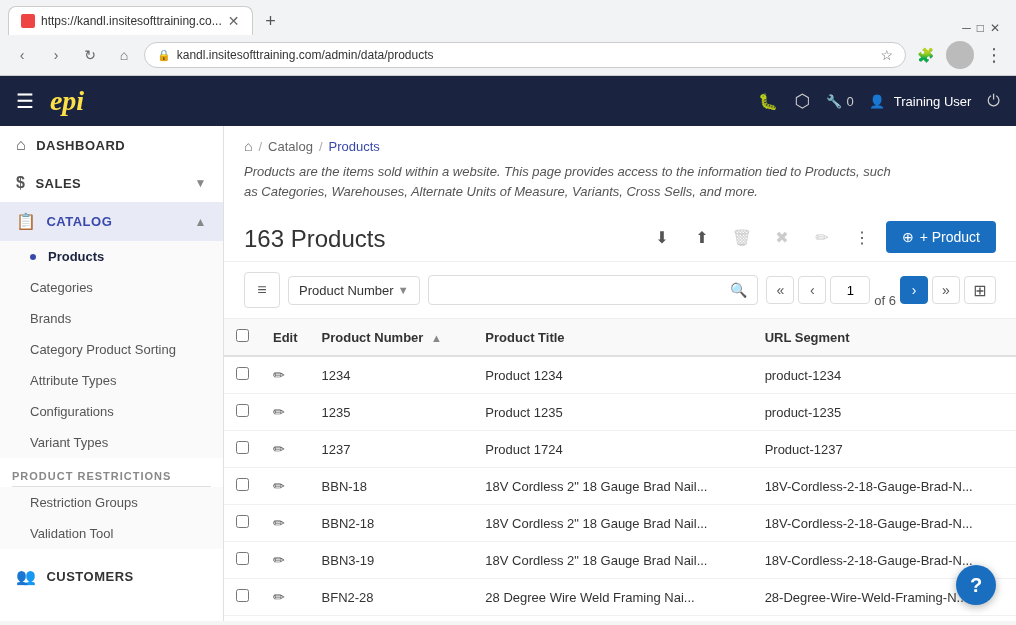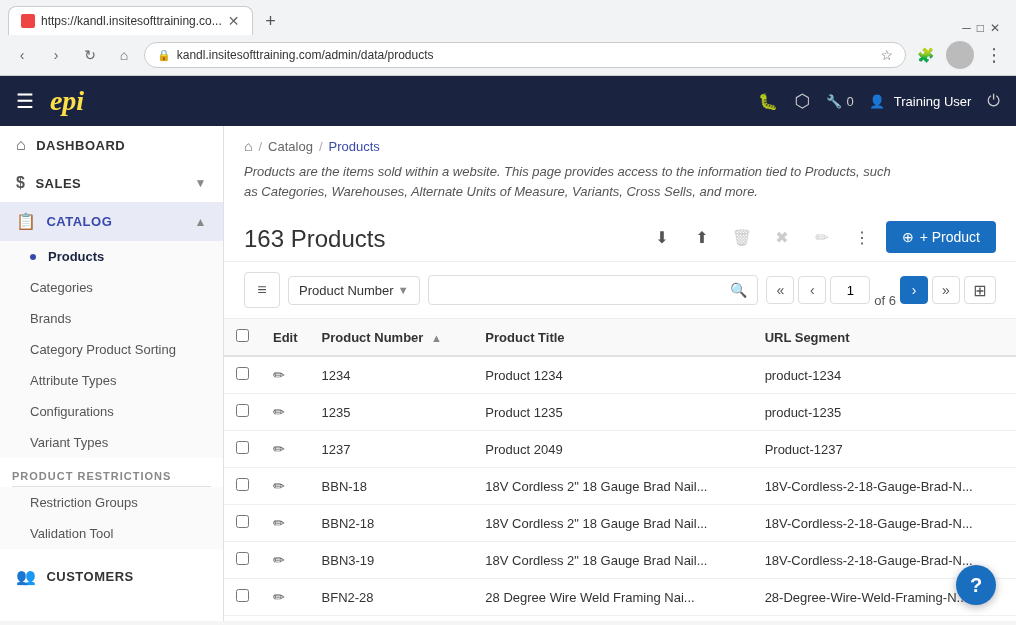--- a/index.html
+++ b/index.html
@@ -316,21 +316,21 @@
       <td class="url-segment">product-1235</td>
     </tr>
               <tr>
       <td class="checkbox-col">
         <input type="checkbox" style="">
       </td>
       <td class="edit-col">
         <span class="edit-pencil">✏</span>
       </td>
       <td>1237</td>
-      <td>Product 2049</td>
+      <td>Product 1724</td>
       <td class="url-segment">Product-1237</td>
     </tr>
               <tr>
       <td class="checkbox-col">
         <input type="checkbox" style="">
       </td>
       <td class="edit-col">
         <span class="edit-pencil">✏</span>
       </td>
       <td>BBN-18</td>

